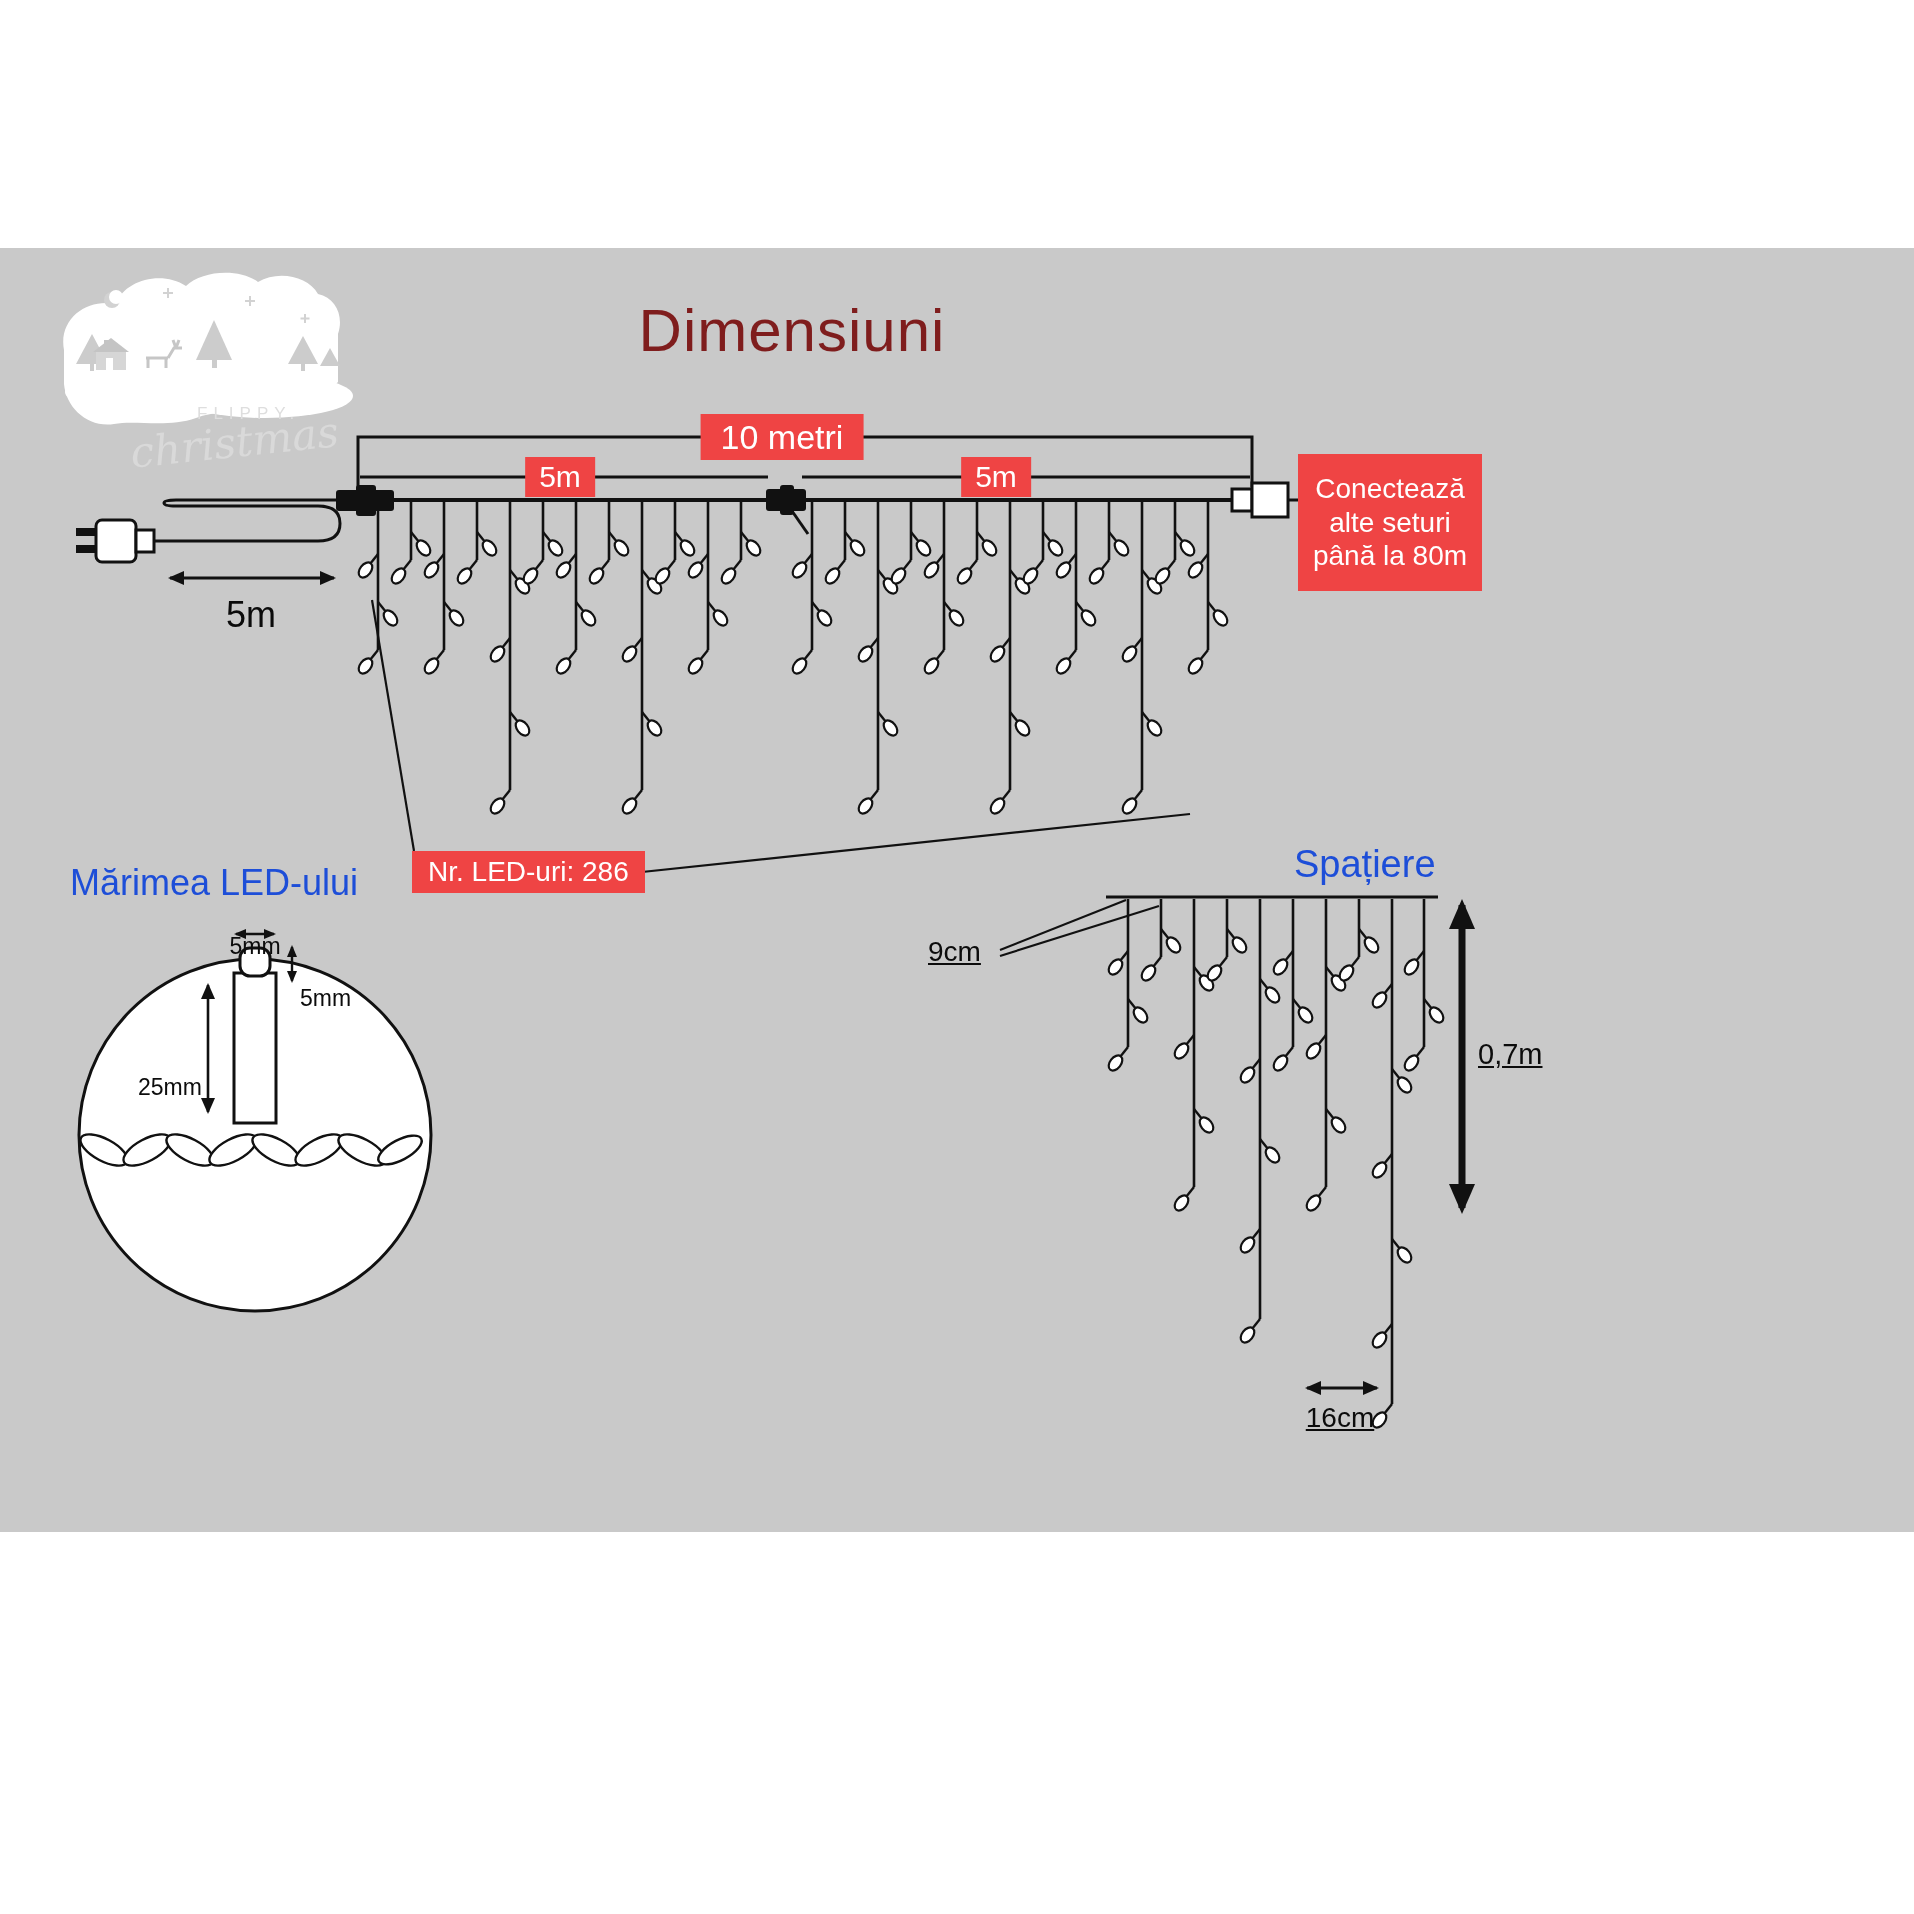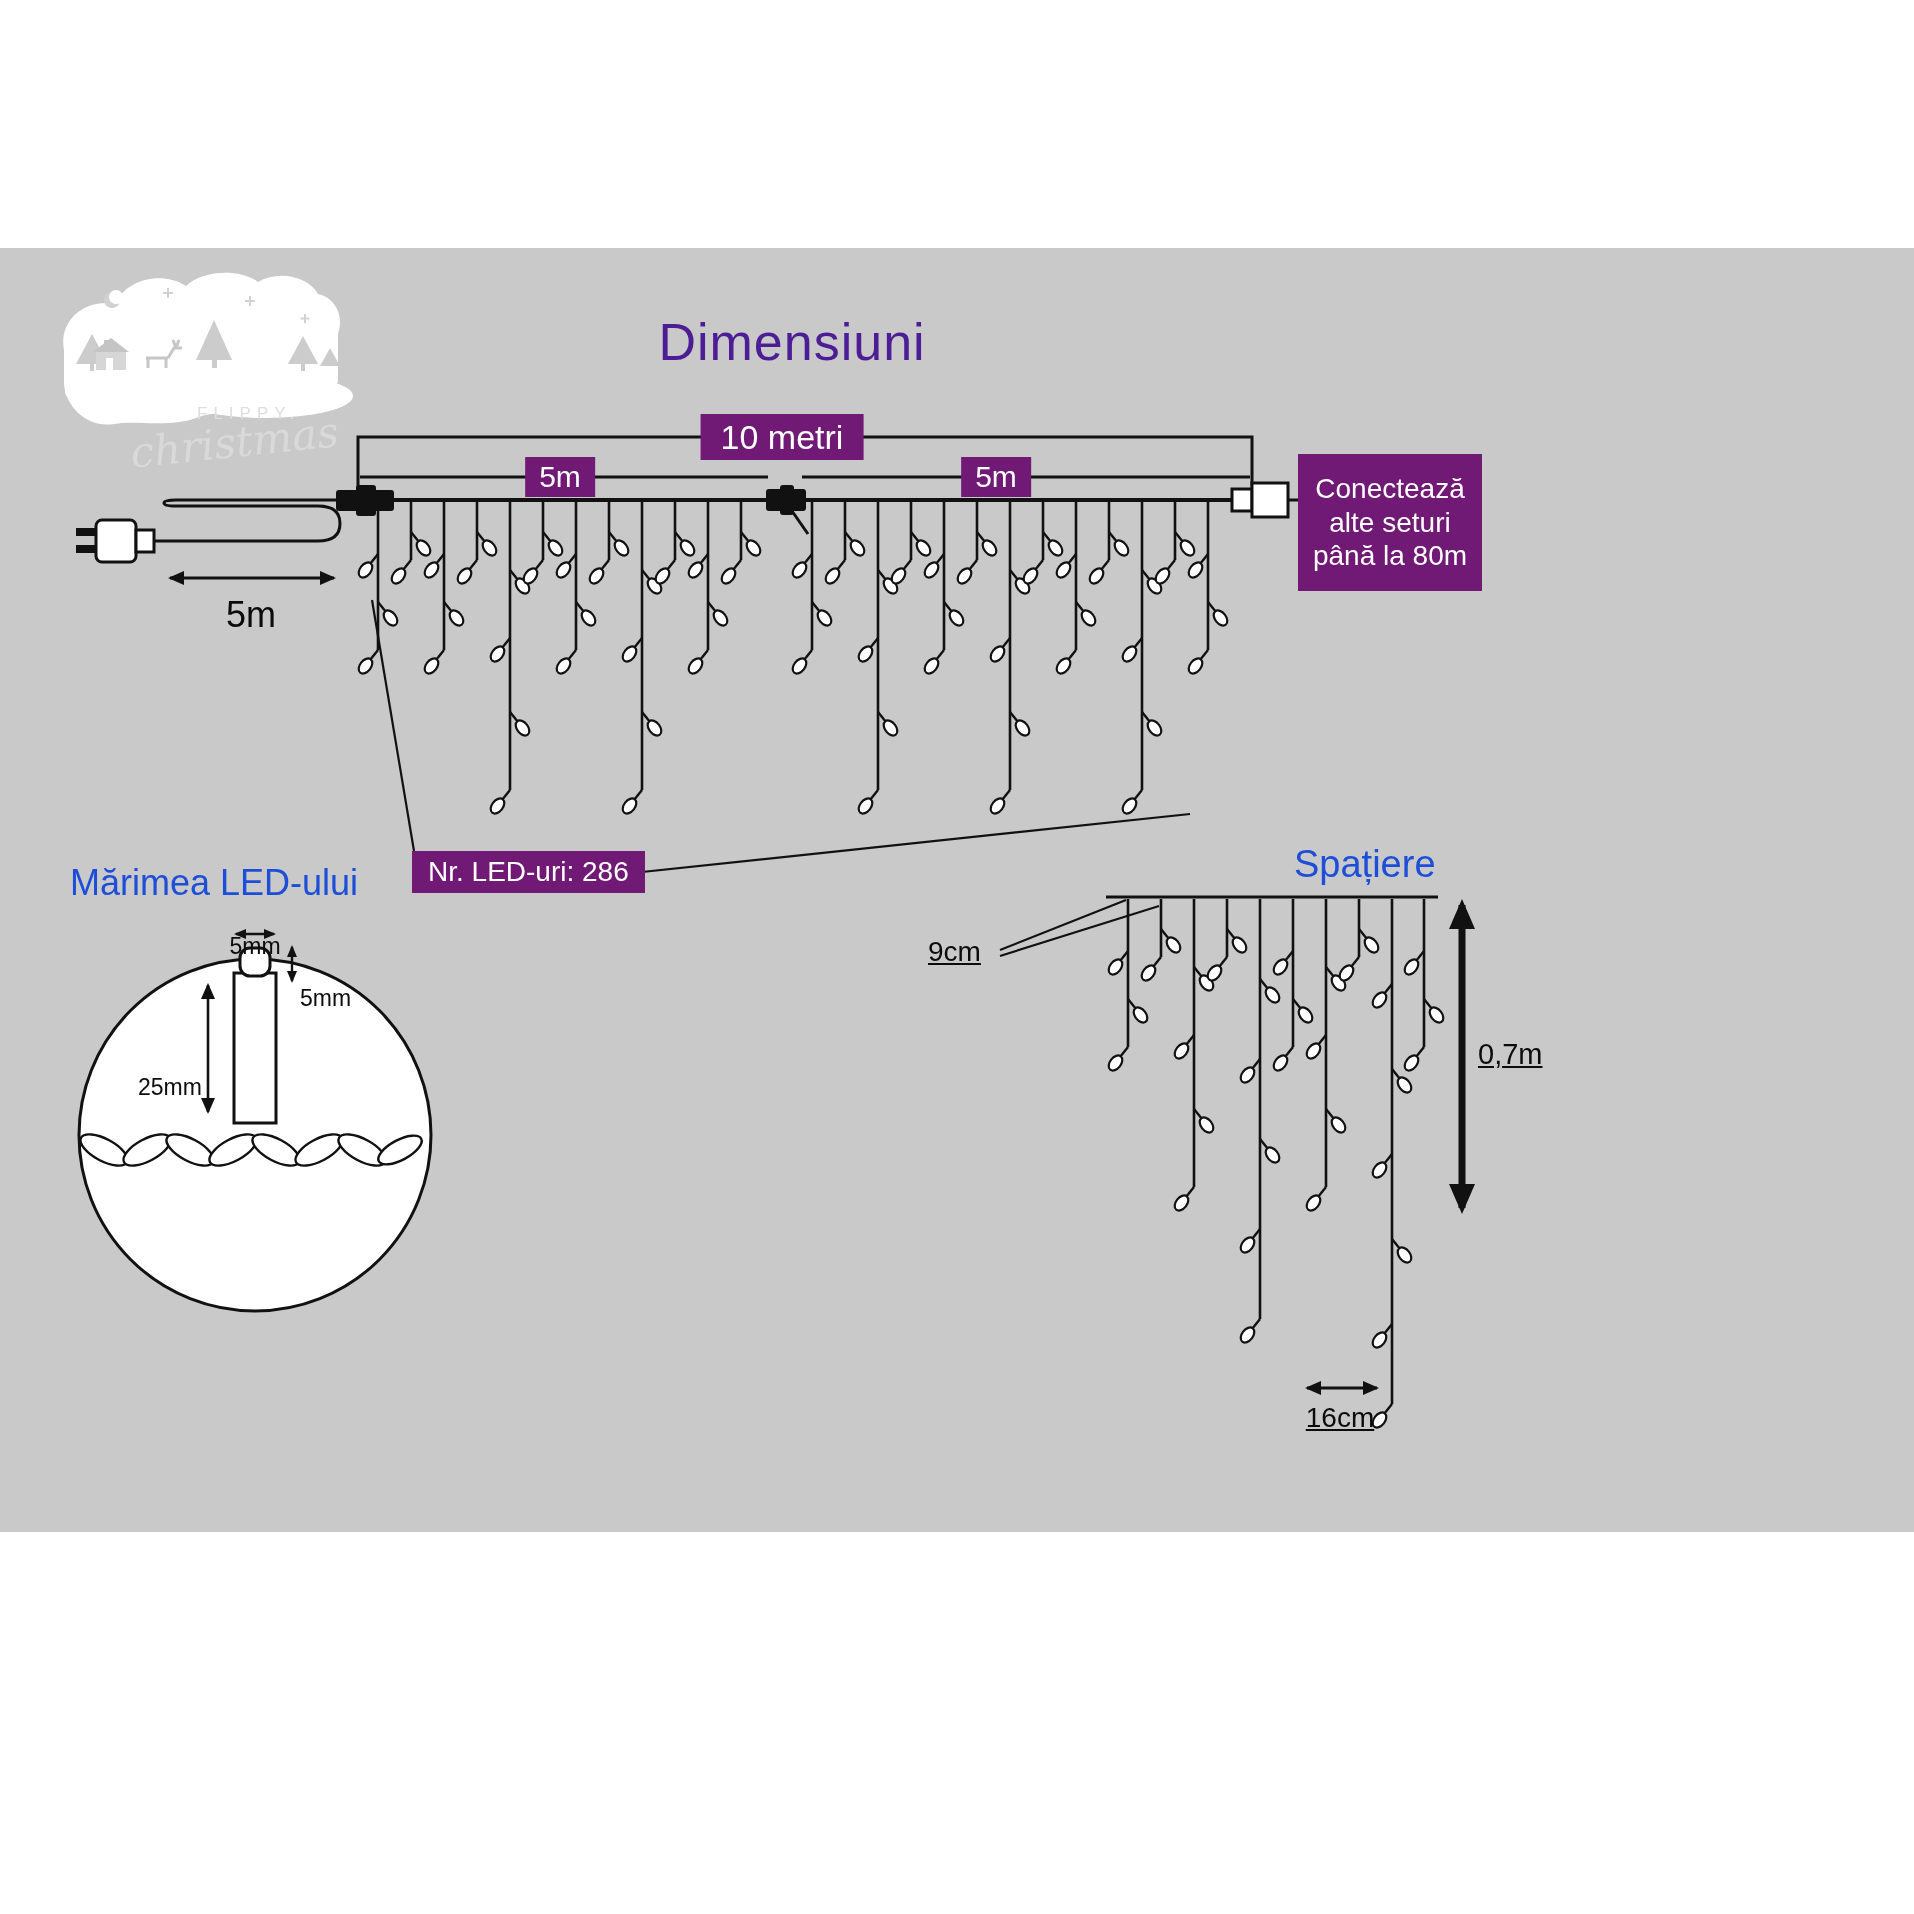--- a/index.html
+++ b/index.html
@@ -1,22 +1,22 @@
 <!DOCTYPE html>
 <html><head>
 <meta charset="utf-8">
 <style>
   html,body{margin:0;padding:0;background:#ffffff;}
   .stage{position:relative;width:1914px;height:1914px;background:#ffffff;overflow:hidden;
          font-family:"Liberation Sans",sans-serif;color:#0b0b0b;}
   .band{position:absolute;left:0;top:248px;width:1914px;height:1284px;background:#c9c9c9;}
   svg.art{position:absolute;left:0;top:0;width:1914px;height:1914px;}
   .abs{position:absolute;white-space:nowrap;}
-  .title{font-size:52px;letter-spacing:1px;color:#4c1d95;margin-top:16px;}
-  .blackbox{position:absolute;background:#701a75;color:#ffffff;display:flex;
+  .title{font-size:60px;letter-spacing:1px;color:#7f1d1d;}
+  .blackbox{position:absolute;background:#ef4444;color:#ffffff;display:flex;
             align-items:center;justify-content:center;white-space:nowrap;}
   .heading{font-size:36px;color:#1d4ed8;margin-left:8px;}
   .dim{font-size:23px;color:#0c0c0c;margin-top:34px;}
   .meas{font-size:28px;color:#0c0c0c;text-decoration:underline;}
   .logo-brand{font-size:17px;letter-spacing:6px;color:#dedede;}
   .logo-script{font-family:"DejaVu Serif",serif;font-style:italic;font-size:42px;
                color:#d9d9d9;transform:rotate(-6deg);}
   .footer{font-size:40px;color:#0c0c0c;}
   .cx{transform:translateX(-50%);}
 </style>

